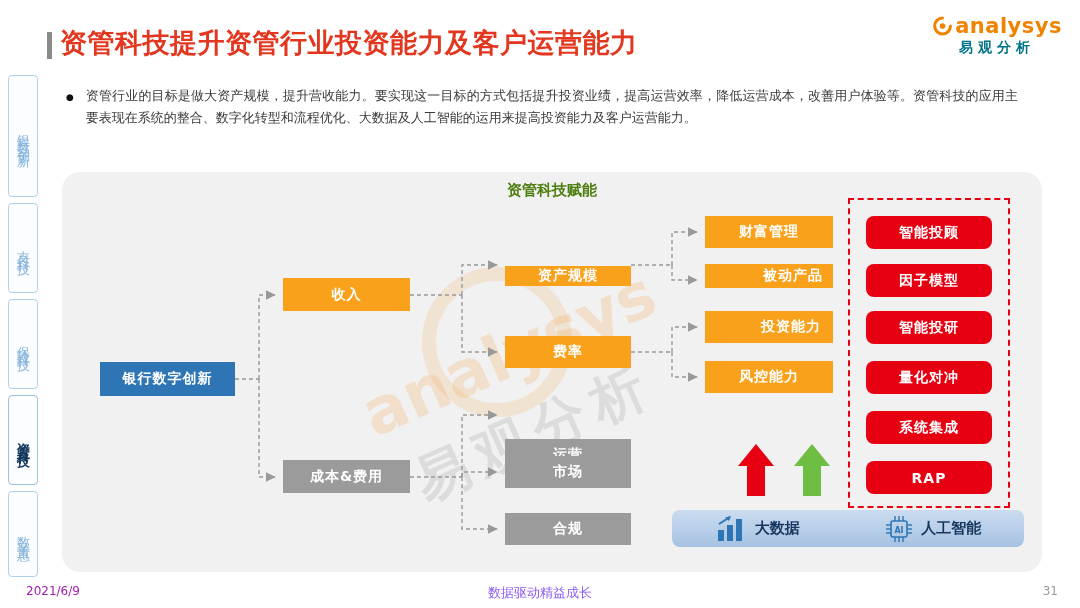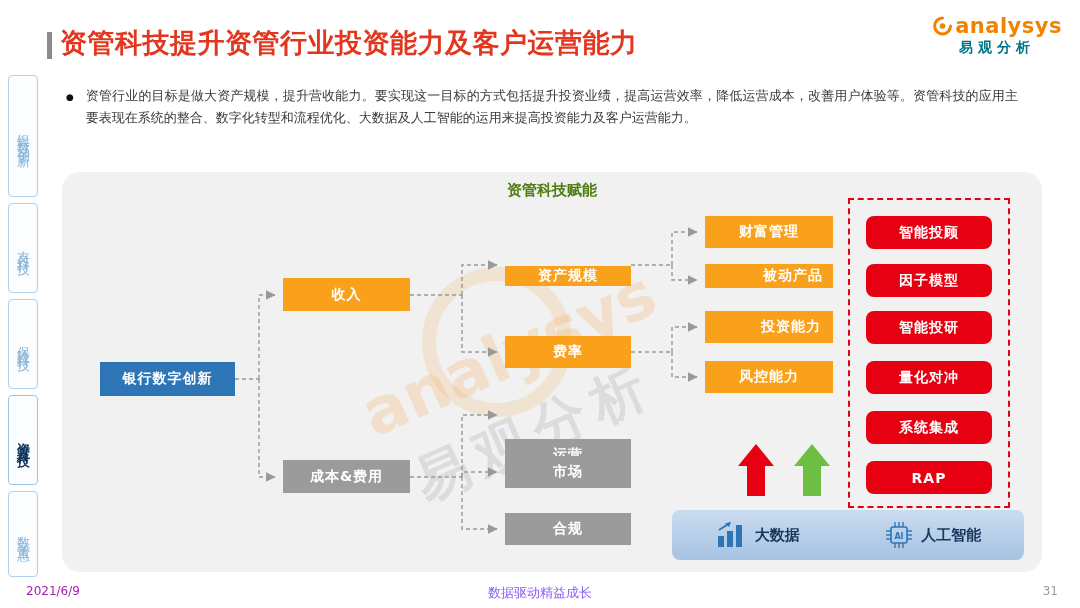--- a/index.html
+++ b/index.html
@@ -59,21 +59,21 @@
   .n-risk   { left:643px; top:189px; width:128px; height:32px; }
   .r0{top:44px} .r1{top:92px} .r2{top:139px} .r3{top:189px} .r4{top:239px} .r5{top:289px}
 
   .red-frame { position:absolute; left:786px; top:26px; width:162px; height:310px;
                border:2px dashed #e60012; z-index:1; }
 
   .growth-arrow { position:absolute; z-index:2; }
   .arrow-red   { left:676px; top:272px; }
   .arrow-green { left:732px; top:272px; }
 
-  .bottom-bar { position:absolute; left:610px; top:338px; width:352px; height:50px; z-index:2;
+  .bottom-bar { position:absolute; left:610px; top:338px; width:352px; height:37px; z-index:2;
                 background:linear-gradient(180deg,#cadcf0,#a6c2e2); border-radius:8px;
                 display:flex; align-items:center; justify-content:space-around; }
   .bar-item { display:flex; align-items:center; gap:8px; color:#17375e; font-size:15px; font-weight:700; }
 
   
   .wm-ring  { position:absolute; left:360px; top:95px; width:150px; height:150px;
               border:14px solid rgba(243,146,33,0.15); border-radius:50%; z-index:0; }
   .wm-text1 { position:absolute; left:290px; top:145px; font-size:64px; font-weight:700;
               color:rgba(243,146,33,0.18); transform:rotate(-24deg); z-index:0; white-space:nowrap; }
   .wm-text2 { position:absolute; left:345px; top:225px; font-size:54px; font-weight:700; letter-spacing:10px;

